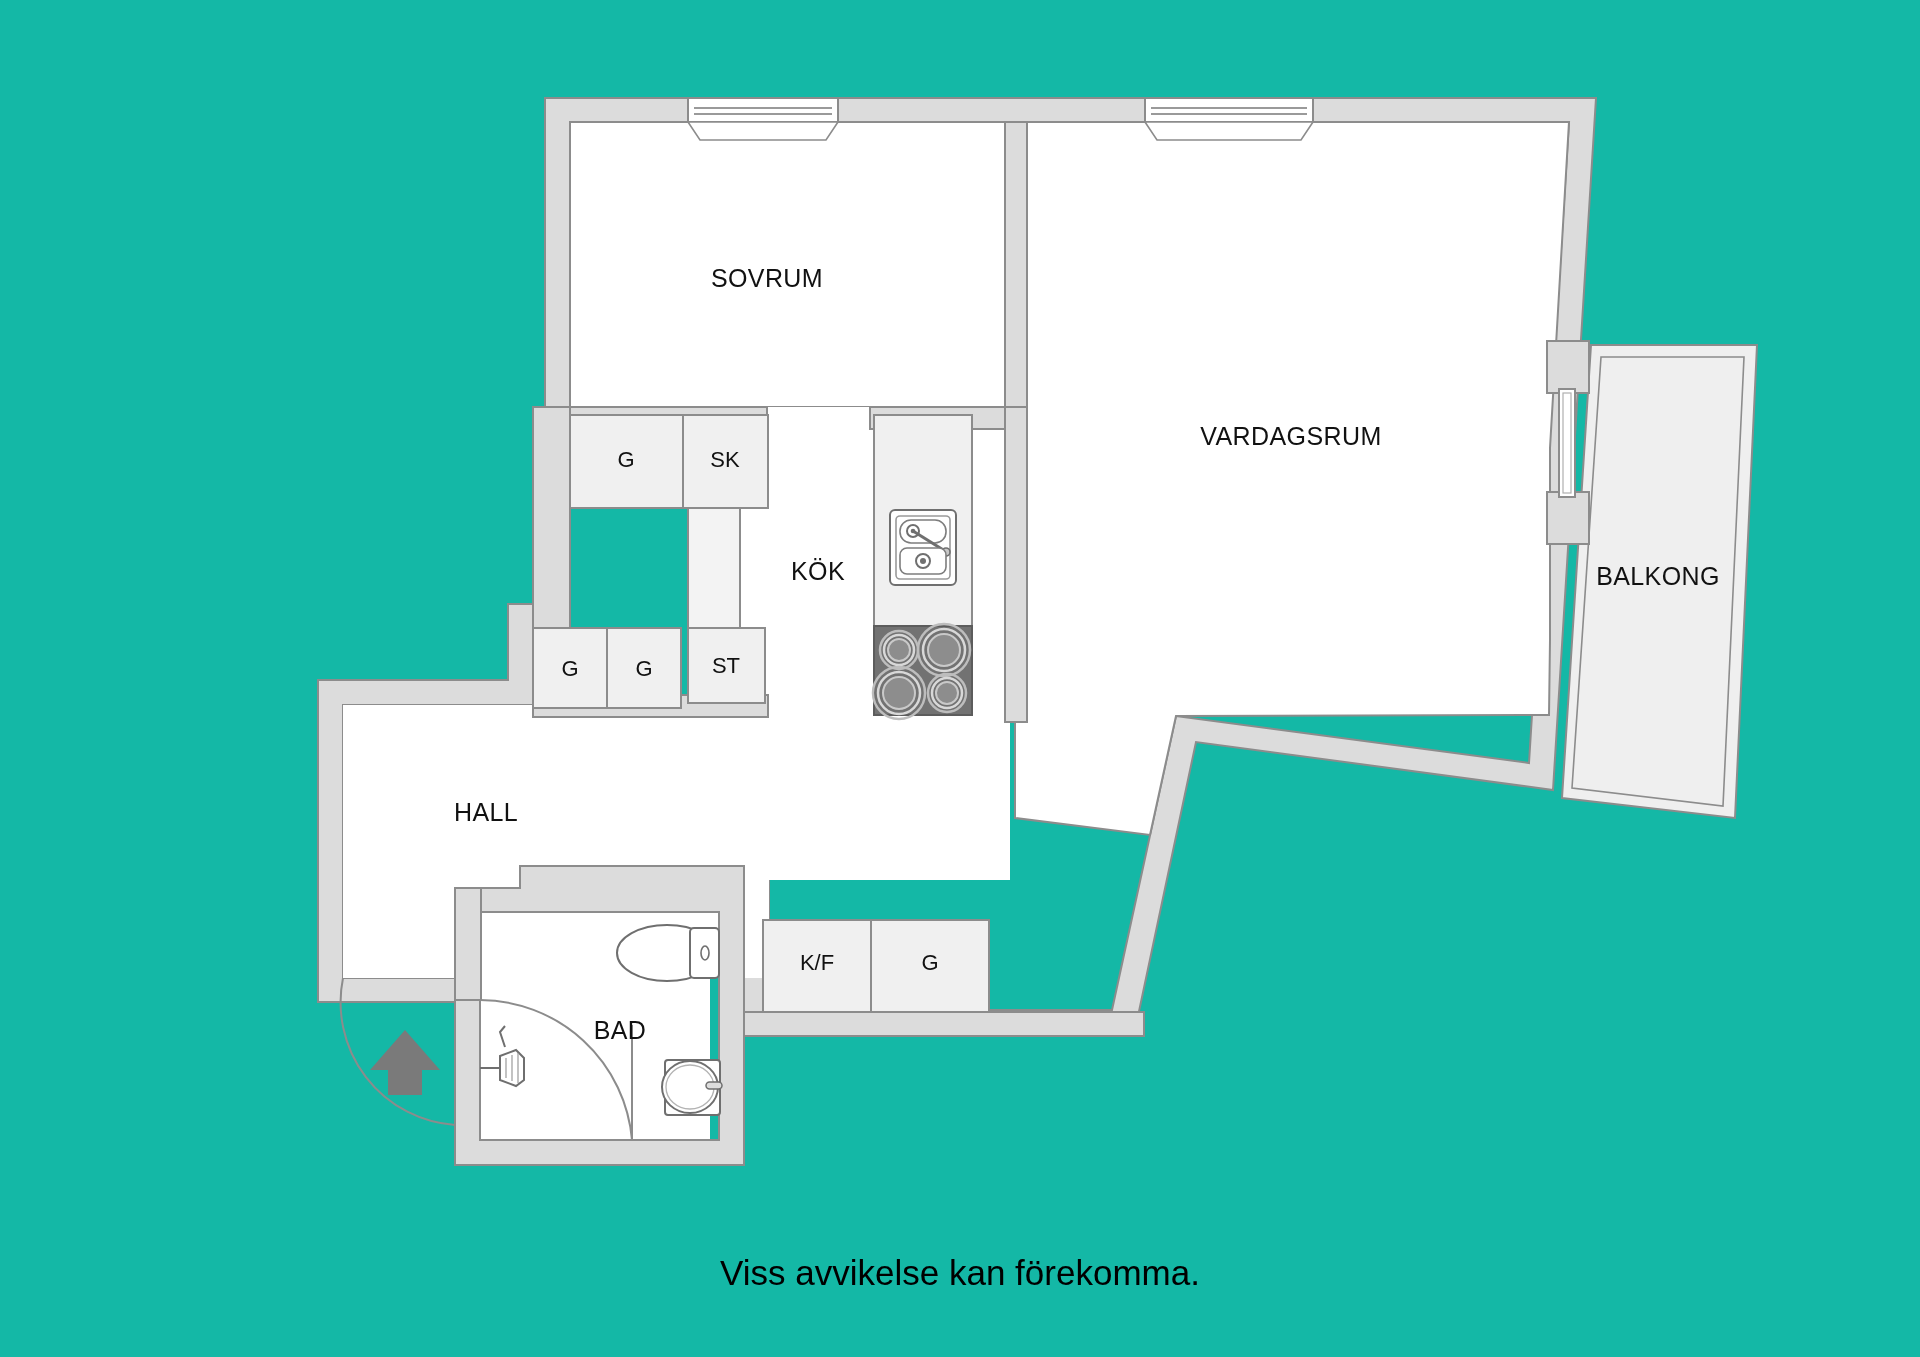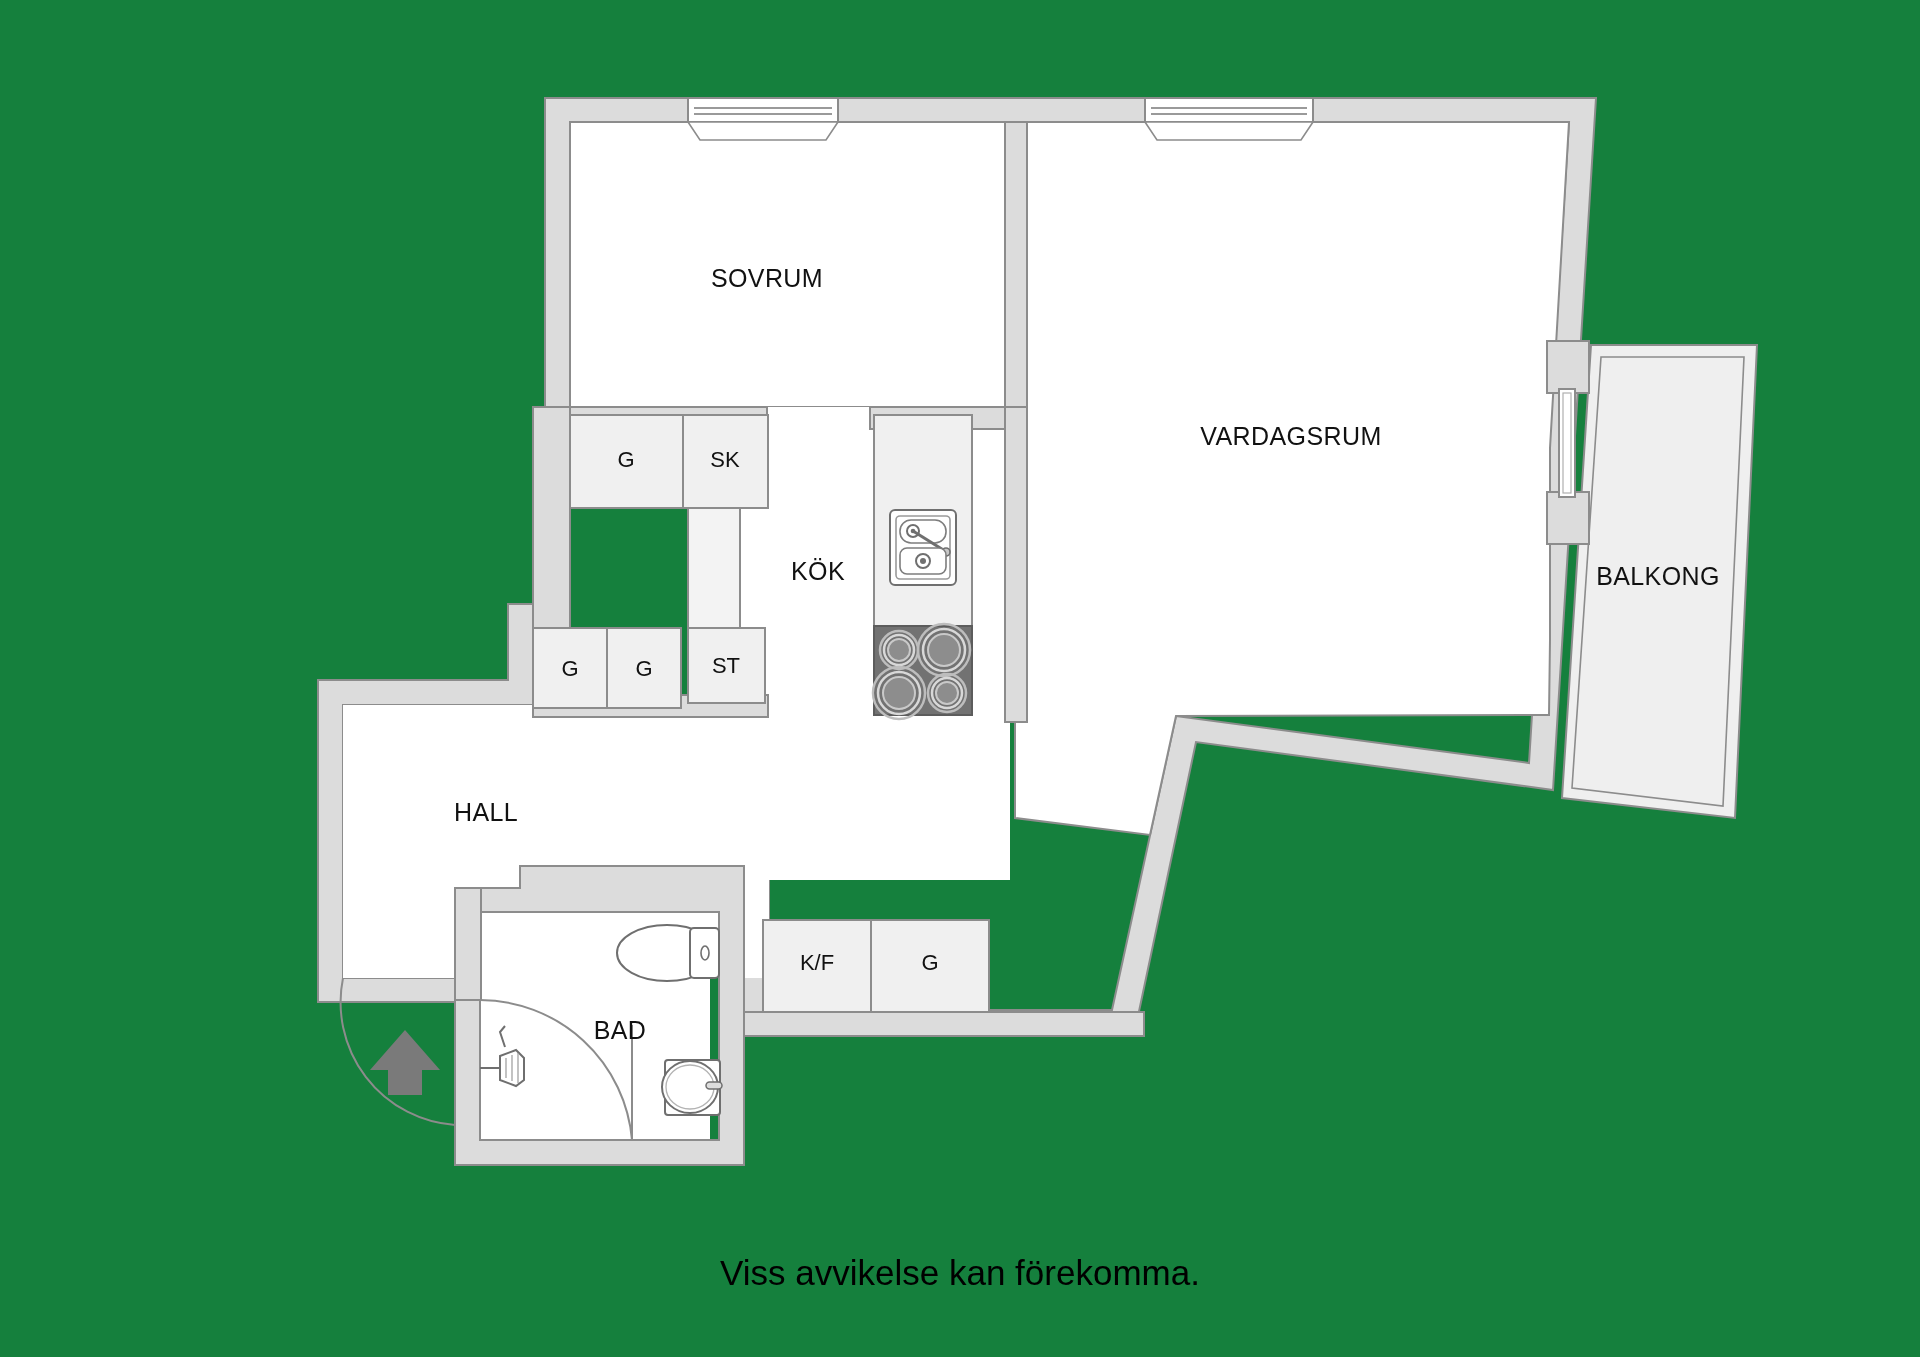--- a/index.html
+++ b/index.html
@@ -8,21 +8,21 @@
     background: #ffffff;
     width: 1920px;
     height: 1357px;
     overflow: hidden;
     font-family: "Liberation Sans", sans-serif;
   }
   #plan-root {
     position: relative;
     width: 1920px;
     height: 1357px;
-    background: #15803d;
+    background: #14b8a6;
   }
   #floorplan-svg {
     position: absolute;
     left: 0;
     top: 0;
     width: 1920px;
     height: 1357px;
     display: block;
   }
   .room-label {

